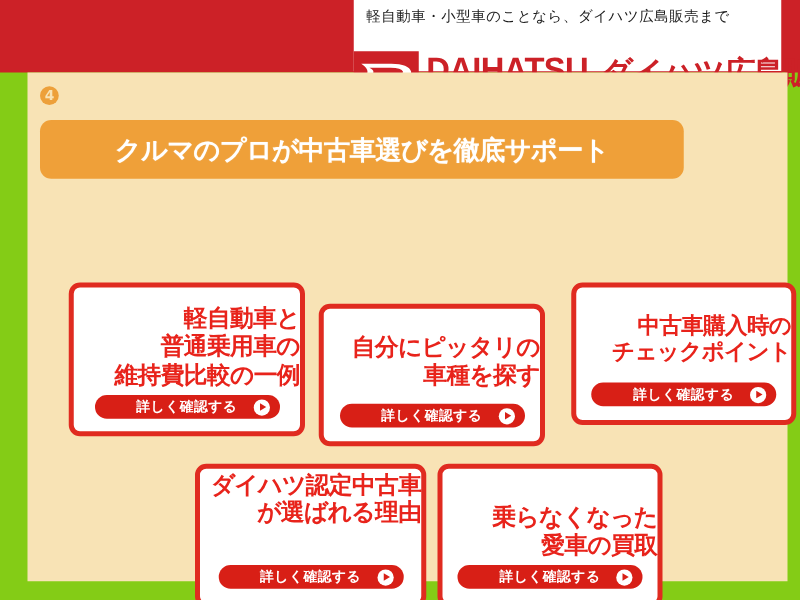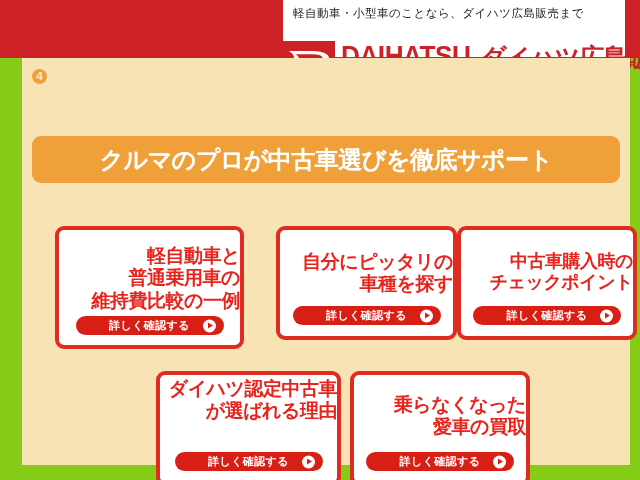--- a/index.html
+++ b/index.html
@@ -127,34 +127,33 @@
     text-align: center;
     font-weight: bold;
     margin-right: 2px;
     flex: 0 0 auto;
   }
 
   .headline {
     position: absolute;
     left: 10px;
     top: 38px;
-    width: 588px;
+    width: 515px;
     height: 47px;
     background: #efa039;
     border-radius: 9px;
     color: #ffffff;
-    font-size: 24px;
+    font-size: 21px;
     font-weight: bold;
     letter-spacing: -0.5px;
     display: flex;
     align-items: center;
     justify-content: center;
     white-space: nowrap;
     text-shadow: 0 0 1px rgba(255,255,255,0.35);
-    margin-top: 40px;
   }
 
   
   .card {
     position: absolute;
     background: #ffffff;
     border: 4px solid #e02b20;
     border-radius: 9px;
     box-sizing: border-box;
     display: flex;
@@ -207,33 +206,33 @@
     display: block;
     width: 0; height: 0;
     border-left: 5px solid #d81f16;
     border-top: 3.4px solid transparent;
     border-bottom: 3.4px solid transparent;
     margin-left: 2px;
   }
 
   
   #card-0 { left: 33px;  top: 168px; width: 189px; height: 123px; }
-  #card-1 { left: 233px; top: 168px; width: 181px; height: 114px; margin-left: 21px; }
+  #card-1 { left: 233px; top: 185px; width: 181px; height: 114px; }
   #card-2 { left: 435px; top: 168px; width: 180px; height: 114px; }
 
   
   #card-3 { left: 134px; top: 313px; width: 185px; height: 115px; }
   #card-4 { left: 328px; top: 313px; width: 180px; height: 115px; }
 
   
   #card-0 .card-title { font-size: 19px; margin-top: 14px; }
   #card-1 .card-title { font-size: 19px; margin-top: 20px; }
   #card-2 .card-title { font-size: 18px; margin-top: 20px; }
   #card-3 .card-title { font-size: 19px; margin-top: 2px; }
-  #card-4 .card-title { font-size: 19px; margin-top: 18px; }
+  #card-4 .card-title { font-size: 19px; margin-top: 28px; }
 
   #card-0 .card-cta { bottom: 10px; width: 148px; height: 19px; font-size: 11px; }
   #card-1 .card-cta { bottom: 11px; width: 148px; height: 19px; font-size: 11px; }
   #card-2 .card-cta { bottom: 11px; width: 148px; height: 19px; font-size: 11px; }
   #card-3 .card-cta { bottom: 11px; width: 148px; height: 19px; font-size: 11px; }
   #card-4 .card-cta { bottom: 11px; width: 148px; height: 19px; font-size: 11px; }
 </style>
 </head>
 <body>
 

